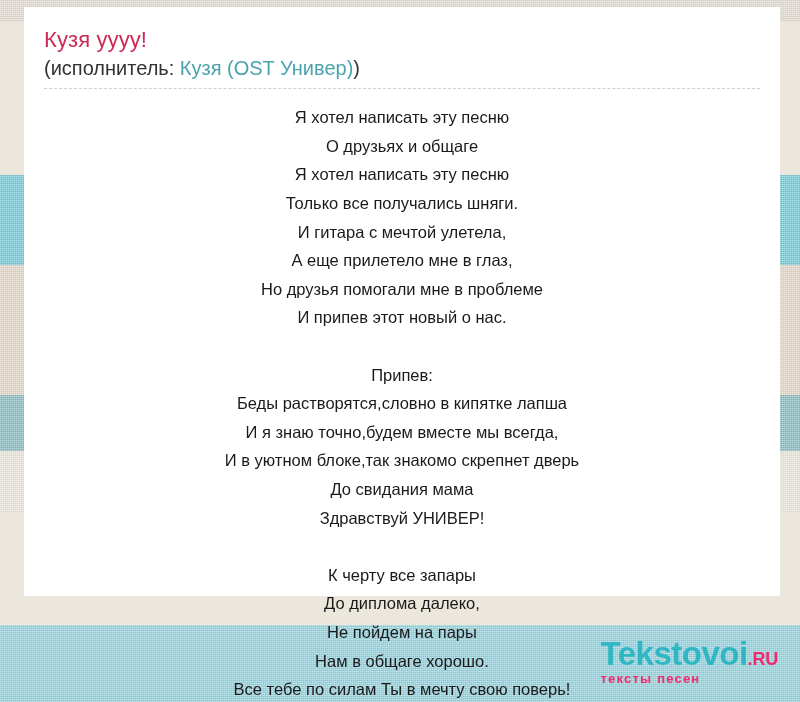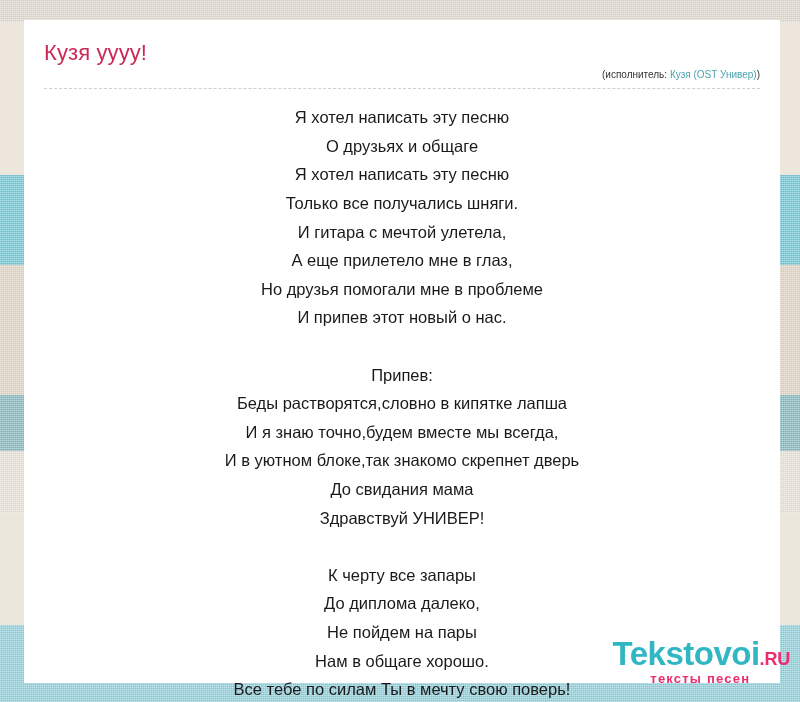--- a/index.html
+++ b/index.html
@@ -33,45 +33,44 @@
     background-image:
       repeating-linear-gradient(0deg, rgba(255,255,255,0.30) 0 1px, rgba(0,0,0,0.025) 1px 2px),
       repeating-linear-gradient(90deg, rgba(255,255,255,0.22) 0 1px, rgba(0,0,0,0.02) 1px 2px);
     opacity: 0.9;
   }
 
   
   #lyrics-card {
     position: absolute;
     left: 24px;
-    top: 20px;
+    top: 7px;
     width: 756px;
-    height: 663px;
+    height: 589px;
     background: #ffffff;
     z-index: 2;
     box-sizing: border-box;
   }
 
   #song-header {
     padding: 20px 20px 0 20px;
   }
   #song-title {
     font-size: 22px;
     font-weight: normal;
     color: #cc2a55;
     margin: 0 0 3px 0;
     line-height: 1.15;
     letter-spacing: 0.1px;
   }
   #song-byline {
-    font-size: 10px;
+    font-size: 20px;
     color: #333333;
     padding-bottom: 7px;
     line-height: 1.3;
-    text-align: right;
   }
   #artist-link {
     color: #4aa3ad;
     text-decoration: none;
     cursor: pointer;
   }
   #header-divider {
     border: 0;
     border-top: 1px dashed #cfcfcf;
     margin: 0 20px 0 20px;
@@ -91,23 +90,23 @@
     min-height: 28.6px;
     text-align: center;
   }
   .lyric-line.blank {
     min-height: 28.6px;
   }
 
   
   #site-logo {
     position: absolute;
-    right: 10px;
+    right: 22px;
     bottom: 16px;
-    text-align: center;
+    text-align: left;
     z-index: 3;
     user-select: none;
     margin-top: 16px;
   }
   #logo-wordmark {
     font-size: 33px;
     font-weight: bold;
     line-height: 1;
     letter-spacing: -0.5px;
     white-space: nowrap;

